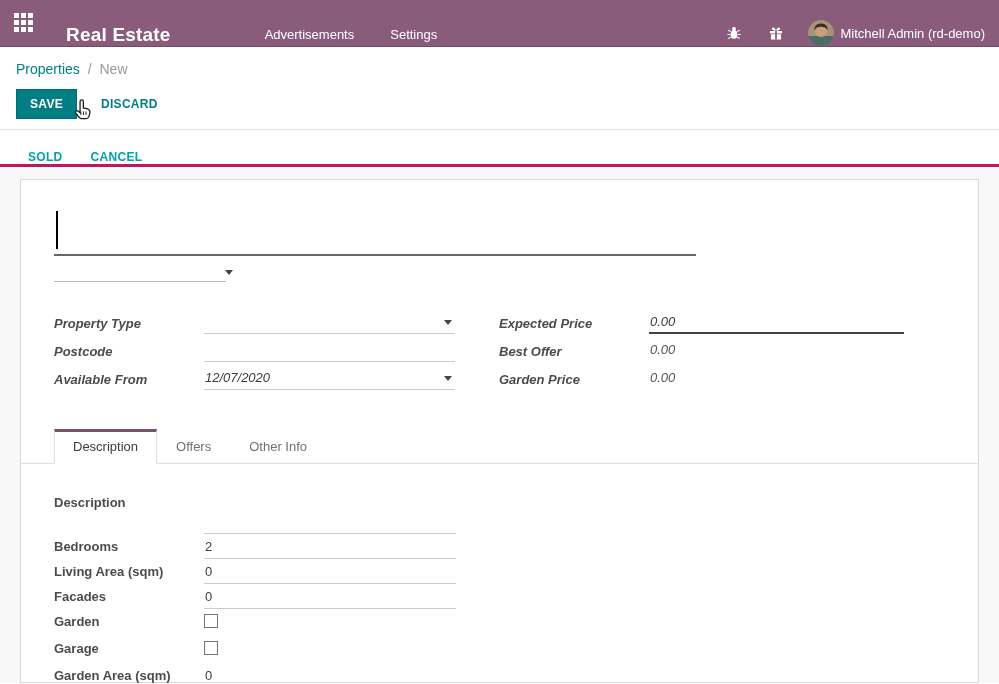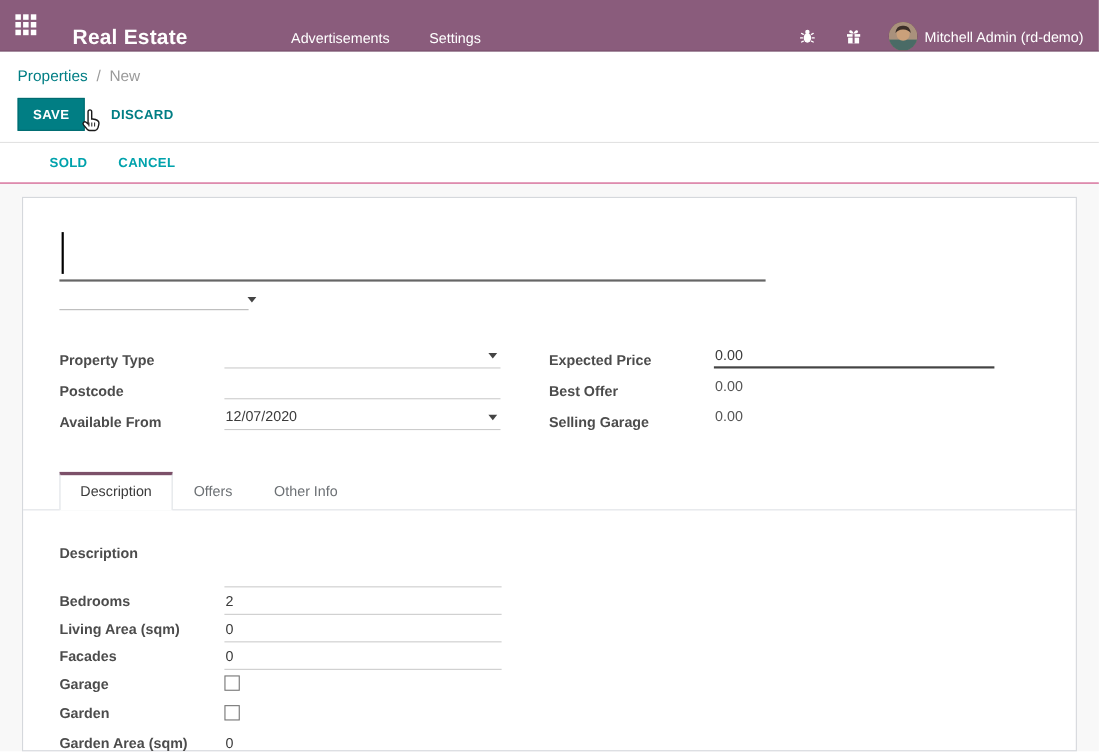--- a/index.html
+++ b/index.html
@@ -28,43 +28,43 @@
   .breadcrumb .bc-current { color:#9a9a9a; }
   .cp-buttons { margin-top:12px; padding-bottom:10px; display:flex; align-items:center; position:relative; }
   .btn-save { background:#017e84; color:#fff; border:1px solid #016b70; font-size:12px;
     font-weight:bold; padding:7px 13px; letter-spacing:.3px; cursor:pointer;
     font-family:"Liberation Sans", sans-serif; }
   .btn-discard { background:none; border:none; color:#017e84; font-size:12px; font-weight:bold;
     margin-left:24px; letter-spacing:.3px; cursor:pointer; font-family:"Liberation Sans", sans-serif; }
   .hand-cursor { position:absolute; left:57px; top:9px; width:22px; height:24px; pointer-events:none; }
 
   
-  .statusbar { border-top:1px solid #e2e2e2; border-bottom:1px solid #be185d; background:#fff;
-    height:38px; display:flex; align-items:center; padding-left:45px; gap:28px; }
+  .statusbar { border-top:1px solid #e2e2e2; border-bottom:3px solid #be185d; background:#fff;
+    height:38px; display:flex; align-items:flex-end; padding-left:28px; gap:28px; }
   .sb-btn { background:none; border:none; color:#00a2ac; font-size:12px; font-weight:bold;
     letter-spacing:.3px; cursor:pointer; font-family:"Liberation Sans", sans-serif; }
 
   
   .content-bg { background:#f8f8f8; height:516px; padding:12px 18px 0 18px; }
   .sheet { background:#fff; border:1px solid #d5d8dc; width:959px; height:504px; margin:0 auto;
     padding:30px 33px 0 33px; }
 
   .title-block { position:relative; width:642px; height:46px; border-bottom:2px solid #666; }
   .text-caret { position:absolute; left:2px; top:1px; width:2px; height:38px; background:#000; }
 
   .tags-block { position:relative; margin-top:7px; width:172px; height:19px; border-bottom:1px solid #b9b9b9; cursor:pointer; }
   .dd-caret { width:0; height:0; border-left:4px solid transparent; border-right:4px solid transparent;
     border-top:5px solid #444; display:inline-block; }
   .tags-block .dd-caret { position:absolute; right:-7px; top:7px; }
 
   .fields-grid { margin-top:26px; display:flex; }
   .fcol { display:flex; flex-direction:column; }
   .fcol-left { width:401px; margin-right:44px; }
   .fcol-right { width:405px; }
-  .frow { display:flex; align-items:flex-end; min-height:27px; margin-bottom:1px; }
+  .frow { display:flex; align-items:center; min-height:27px; margin-bottom:1px;font-style:italic; }
   .flabel { width:150px; font-size:13px; font-weight:bold; color:#4c4c4c; padding-top:4px; }
   .fval { flex:1; font-size:13px; color:#3b3b3b; padding:4px 0 3px 1px; position:relative; min-height:24px; }
   .fval.editable { border-bottom:1px solid #ccc; cursor:text; }
   .fval.focused { border-bottom:2px solid #444; }
   .fval.readonly { color:#555; }
   .fval .dd-caret { position:absolute; right:3px; top:10px; }
 
   
   .tabs { margin-top:36px; display:flex; border-bottom:1px solid #dee2e6; margin-left:-33px; margin-right:-33px; padding-left:33px; }
   .tab { font-size:13px; padding:9px 18px; color:#6d7175; border:1px solid transparent; cursor:pointer; position:relative; top:1px; }
@@ -198,21 +198,21 @@
           <span class="flabel">Expected Price</span>
           <span class="fval focused">
             <span>0.00</span>
           </span>
         </div>
         <div class="frow">
           <span class="flabel">Best Offer</span>
           <span class="fval readonly">0.00</span>
         </div>
         <div class="frow">
-          <span class="flabel">Selling Garage</span>
+          <span class="flabel">Garden Price</span>
           <span class="fval readonly">0.00</span>
         </div>
       </div>
     </div>
 
     <div class="tabs">
       <div class="tab active">Description</div>
       <div class="tab">Offers</div>
       <div class="tab">Other Info</div>
     </div>
@@ -236,25 +236,25 @@
           <span>0</span>
         </span>
       </div>
       <div class="trow">
         <span class="flabel">Facades</span>
         <span class="tval underlined">
           <span>0</span>
         </span>
       </div>
       <div class="trow cb-row">
+        <span class="flabel">Garden</span>
+        <span class="checkbox"></span>
+      </div>
+      <div class="trow cb-row">
         <span class="flabel">Garage</span>
-        <span class="checkbox"></span>
-      </div>
-      <div class="trow cb-row">
-        <span class="flabel">Garden</span>
         <span class="checkbox"></span>
       </div>
       <div class="trow">
         <span class="flabel">Garden Area (sqm)</span>
         <span class="tval">
           <span>0</span>
         </span>
       </div>
     </div>
 

